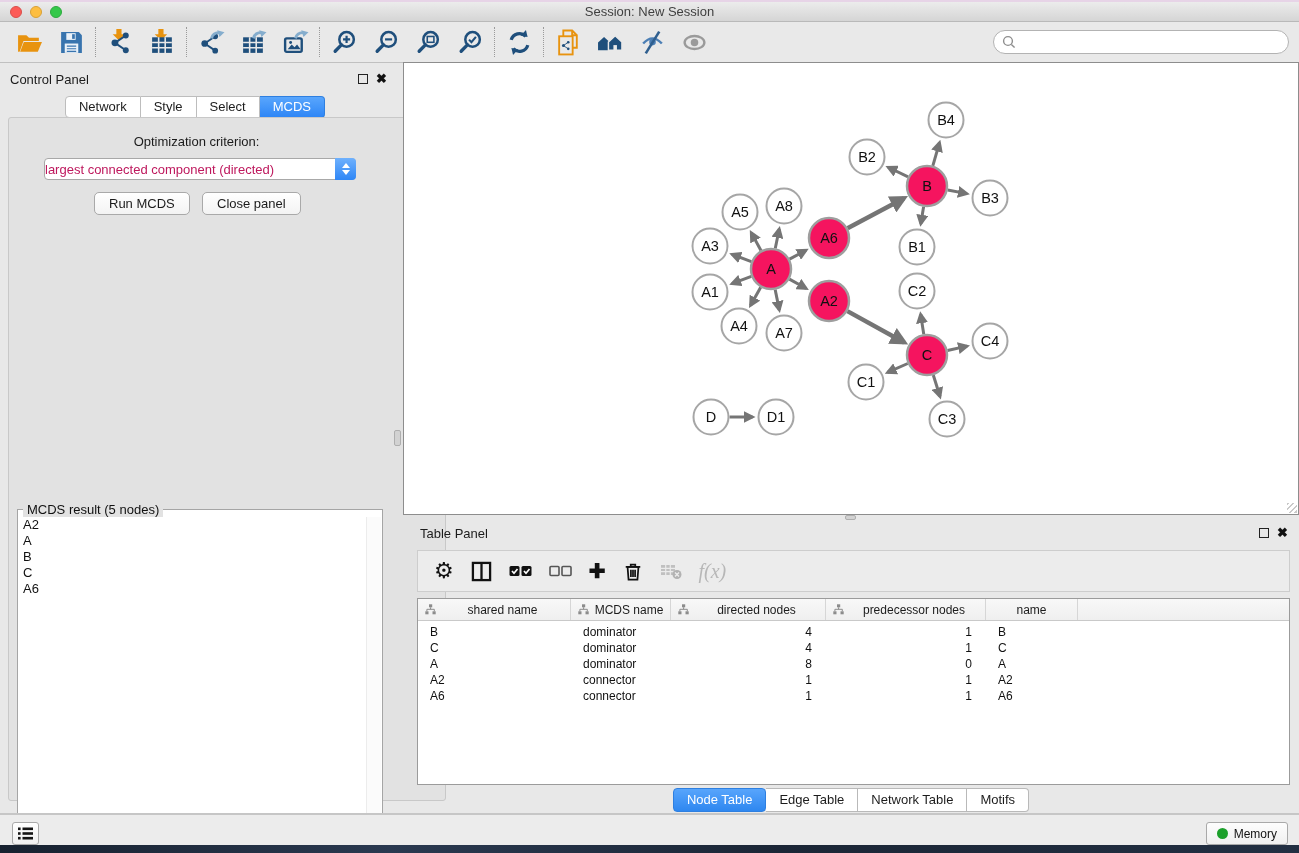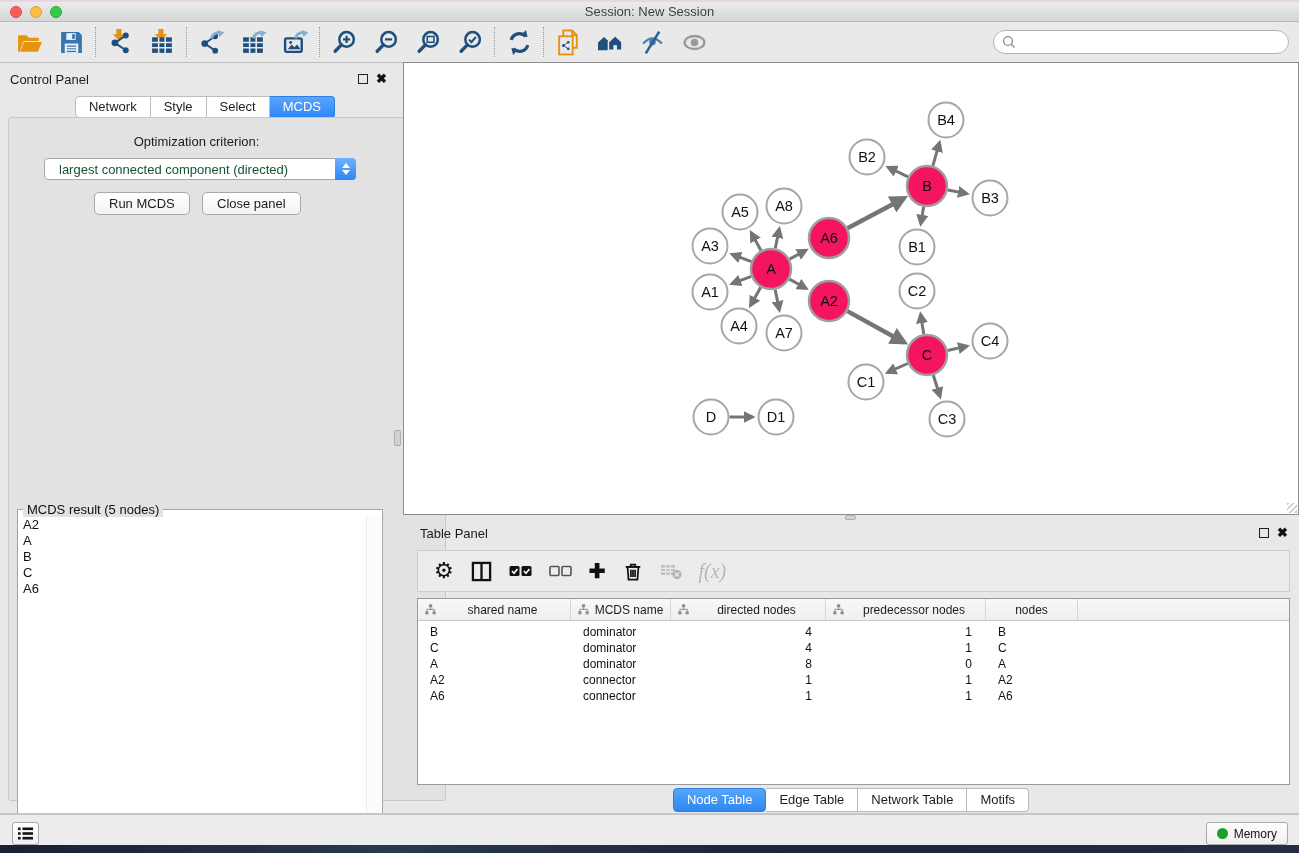--- a/index.html
+++ b/index.html
@@ -21,31 +21,31 @@
   .tsep { width:1px; height:30px; border-left:1px dotted #9a9a9a; margin:0 3px; }
   .searchbox { right:10px; top:30px; width:296px; height:24px; background:#fff; border:1px solid #b3b3b3;
     border-radius:12px; display:flex; align-items:center; padding-left:8px; }
   .searchbox input { border:none; outline:none; background:transparent; font-size:12px; flex:1; margin-left:5px; font-family:"Liberation Sans",sans-serif;}
 
   
   .cpanel { left:0; top:63px; width:390px; height:750px; }
   .panel-title { font-size:13px; color:#1c1c1c; }
   .float-ico { width:10px; height:10px; border:1.6px solid #222; }
   .close-ico { font-size:13px; font-weight:bold; color:#111; line-height:10px; }
-  .ctabs { left:10px; top:33px; width:390px; display:flex; justify-content:center; }
+  .ctabs { left:0; top:33px; width:390px; display:flex; justify-content:center; }
   .ctab { font-size:13px; color:#1c1c1c; background:#fff; border:1px solid #bdbdbd; border-left:none;
     padding:2px 13px 3px 13px; cursor:pointer; }
   .ctab:first-child { border-left:1px solid #bdbdbd; border-radius:4px 0 0 4px; }
   .ctab.active { background:linear-gradient(#59a6fd,#2e86f6); color:#fff; border-color:#2e7fe0; border-radius:4px; }
   .ctab:last-child { border-radius:0 4px 4px 0; }
   .cbody { left:8px; top:54px; width:438px; height:684px; background:#e2e2e2; border:1px solid #c8c8c8; border-radius:3px; }
   .opt-label { left:0; top:16px; width:375px; text-align:center; font-size:13px; color:#1b1b1b; }
   .select { left:35px; top:40px; width:312px; height:22px; background:#fff; border:1px solid #a8a8a8; border-radius:4px;
     display:flex; align-items:center; cursor:pointer; }
-  .select .val { flex:1; font-size:13px; color:#14532d; padding-left:14px; white-space:nowrap; }
+  .select .val { flex:1; font-size:13px; color:#be185d; padding-left:0; white-space:nowrap; }
   .stepper { width:21px; height:22px; margin:-1px -1px 0 0; border-radius:0 4px 4px 0;
     background:linear-gradient(#6fb1fd,#2e86f6); display:flex; flex-direction:column; align-items:center; justify-content:center; gap:2px; }
   .stepper .up { width:0; height:0; border-left:4px solid transparent; border-right:4px solid transparent; border-bottom:5px solid #fff; }
   .stepper .dn { width:0; height:0; border-left:4px solid transparent; border-right:4px solid transparent; border-top:5px solid #fff; }
   .btn { background:linear-gradient(#ffffff,#f3f3f3); border:1px solid #a9a9a9; border-radius:5px; font-size:13px;
     color:#1b1b1b; height:23px; padding:0 14px; cursor:pointer; font-family:"Liberation Sans",sans-serif; }
   .groupbox { left:8px; top:391px; width:366px; height:339px; background:#fff; border:1px solid #a5a5a5; }
   .groupbox .legend { position:absolute; left:5px; top:-8px; background:#e2e2e2; padding:0 4px; font-size:13px; color:#111; }
   .result-list { position:absolute; left:1px; top:7px; width:348px; bottom:1px; overflow:hidden; }
   .result-item { font-size:13px; color:#111; line-height:16px; padding-left:4px; }
@@ -552,21 +552,21 @@
             <svg width="11" height="11" viewBox="0 0 11 11" style="flex:none">
               <rect x="4" y="0.3" width="3.2" height="3" fill="#8c8c8c"></rect>
               <rect x="0.3" y="7.3" width="3.2" height="3" fill="#8c8c8c"></rect>
               <rect x="7.5" y="7.3" width="3.2" height="3" fill="#8c8c8c"></rect>
               <path d="M5.6 3.3v2M1.9 7.3V5.3h7.4v2" stroke="#8c8c8c" fill="none"></path>
             </svg>
           </span>
           <span class="lbl">predecessor nodes</span>
         </div>
         <div class="th" style="width: 92px; flex: 0 0 auto;">
-          <span class="lbl">nodes</span>
+          <span class="lbl">name</span>
         </div>
       </div>
     <div id="table-body" style="padding-top:3px">
         <div class="trow">
           <div class="td" style="width: 153px; flex: 0 0 auto; text-align: left; padding: 0px 0px 0px 12px;">B</div>
           <div class="td" style="width: 100px; flex: 0 0 auto; text-align: left; padding: 0px 0px 0px 12px;">dominator</div>
           <div class="td" style="width: 155px; flex: 0 0 auto; text-align: right; padding: 0px 14px 0px 0px;">4</div>
           <div class="td" style="width: 160px; flex: 0 0 auto; text-align: right; padding: 0px 14px 0px 0px;">1</div>
           <div class="td" style="width: 92px; flex: 0 0 auto; text-align: left; padding: 0px 0px 0px 12px;">B</div>
         </div>

